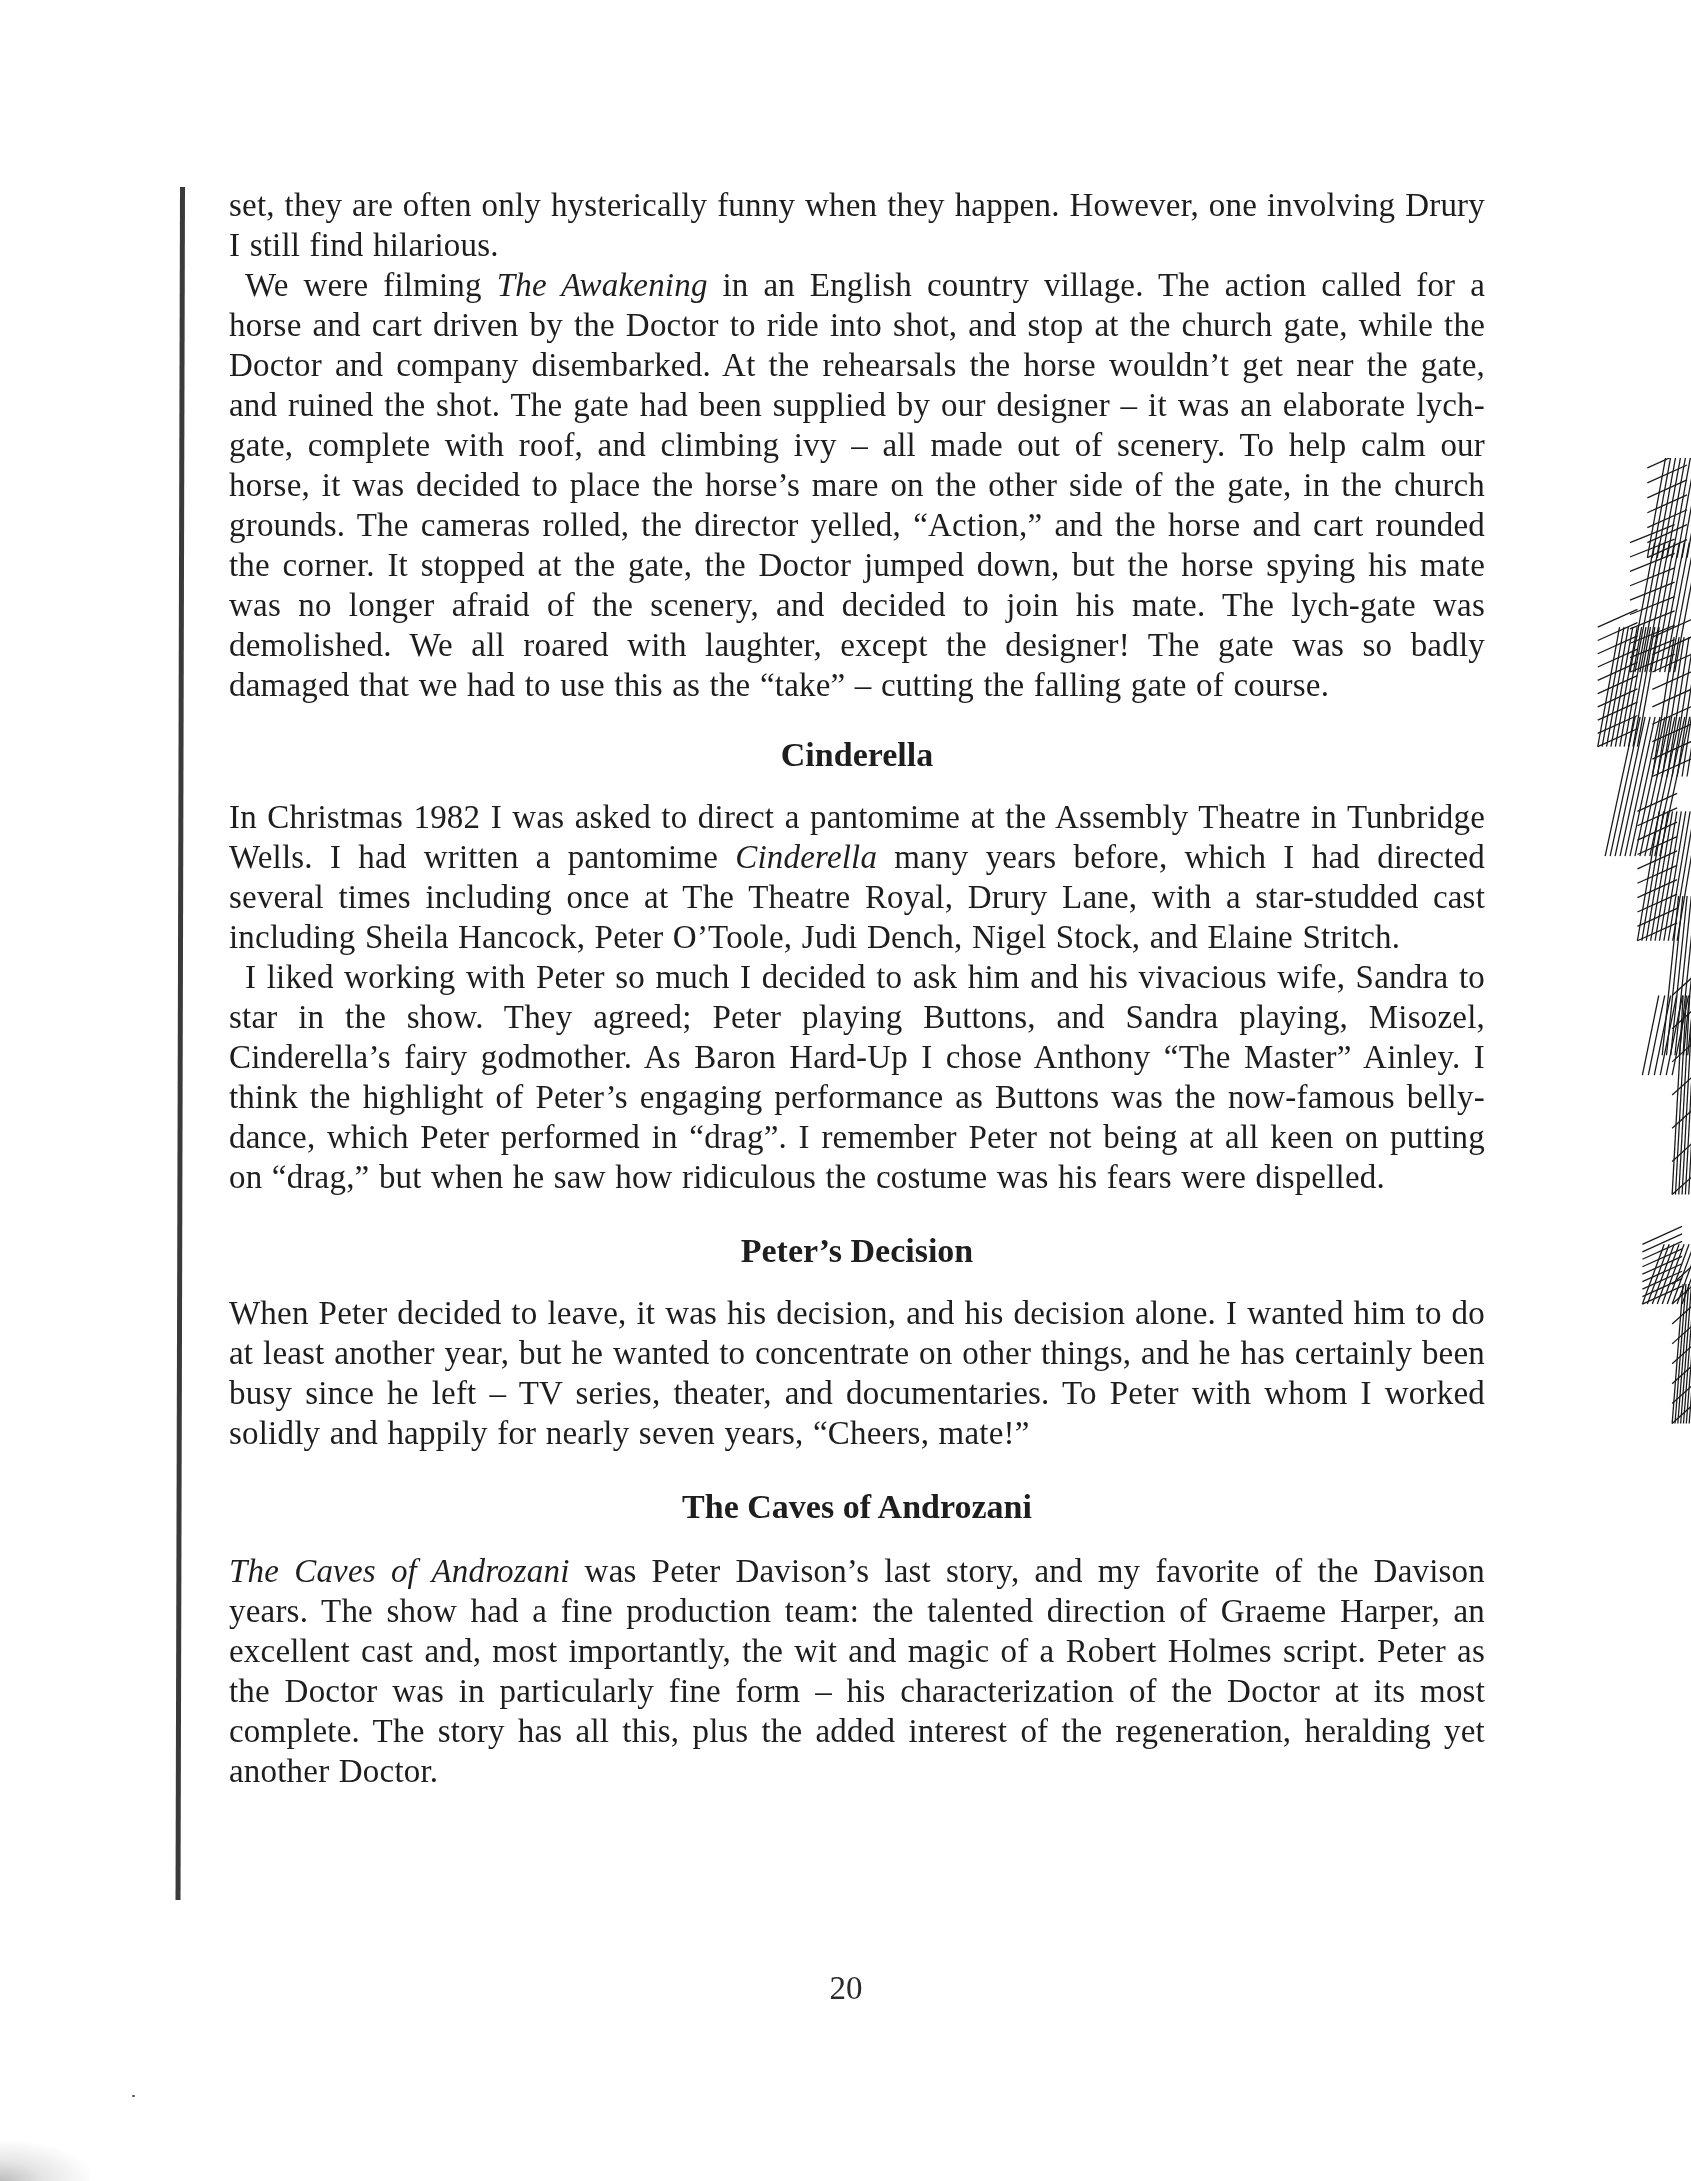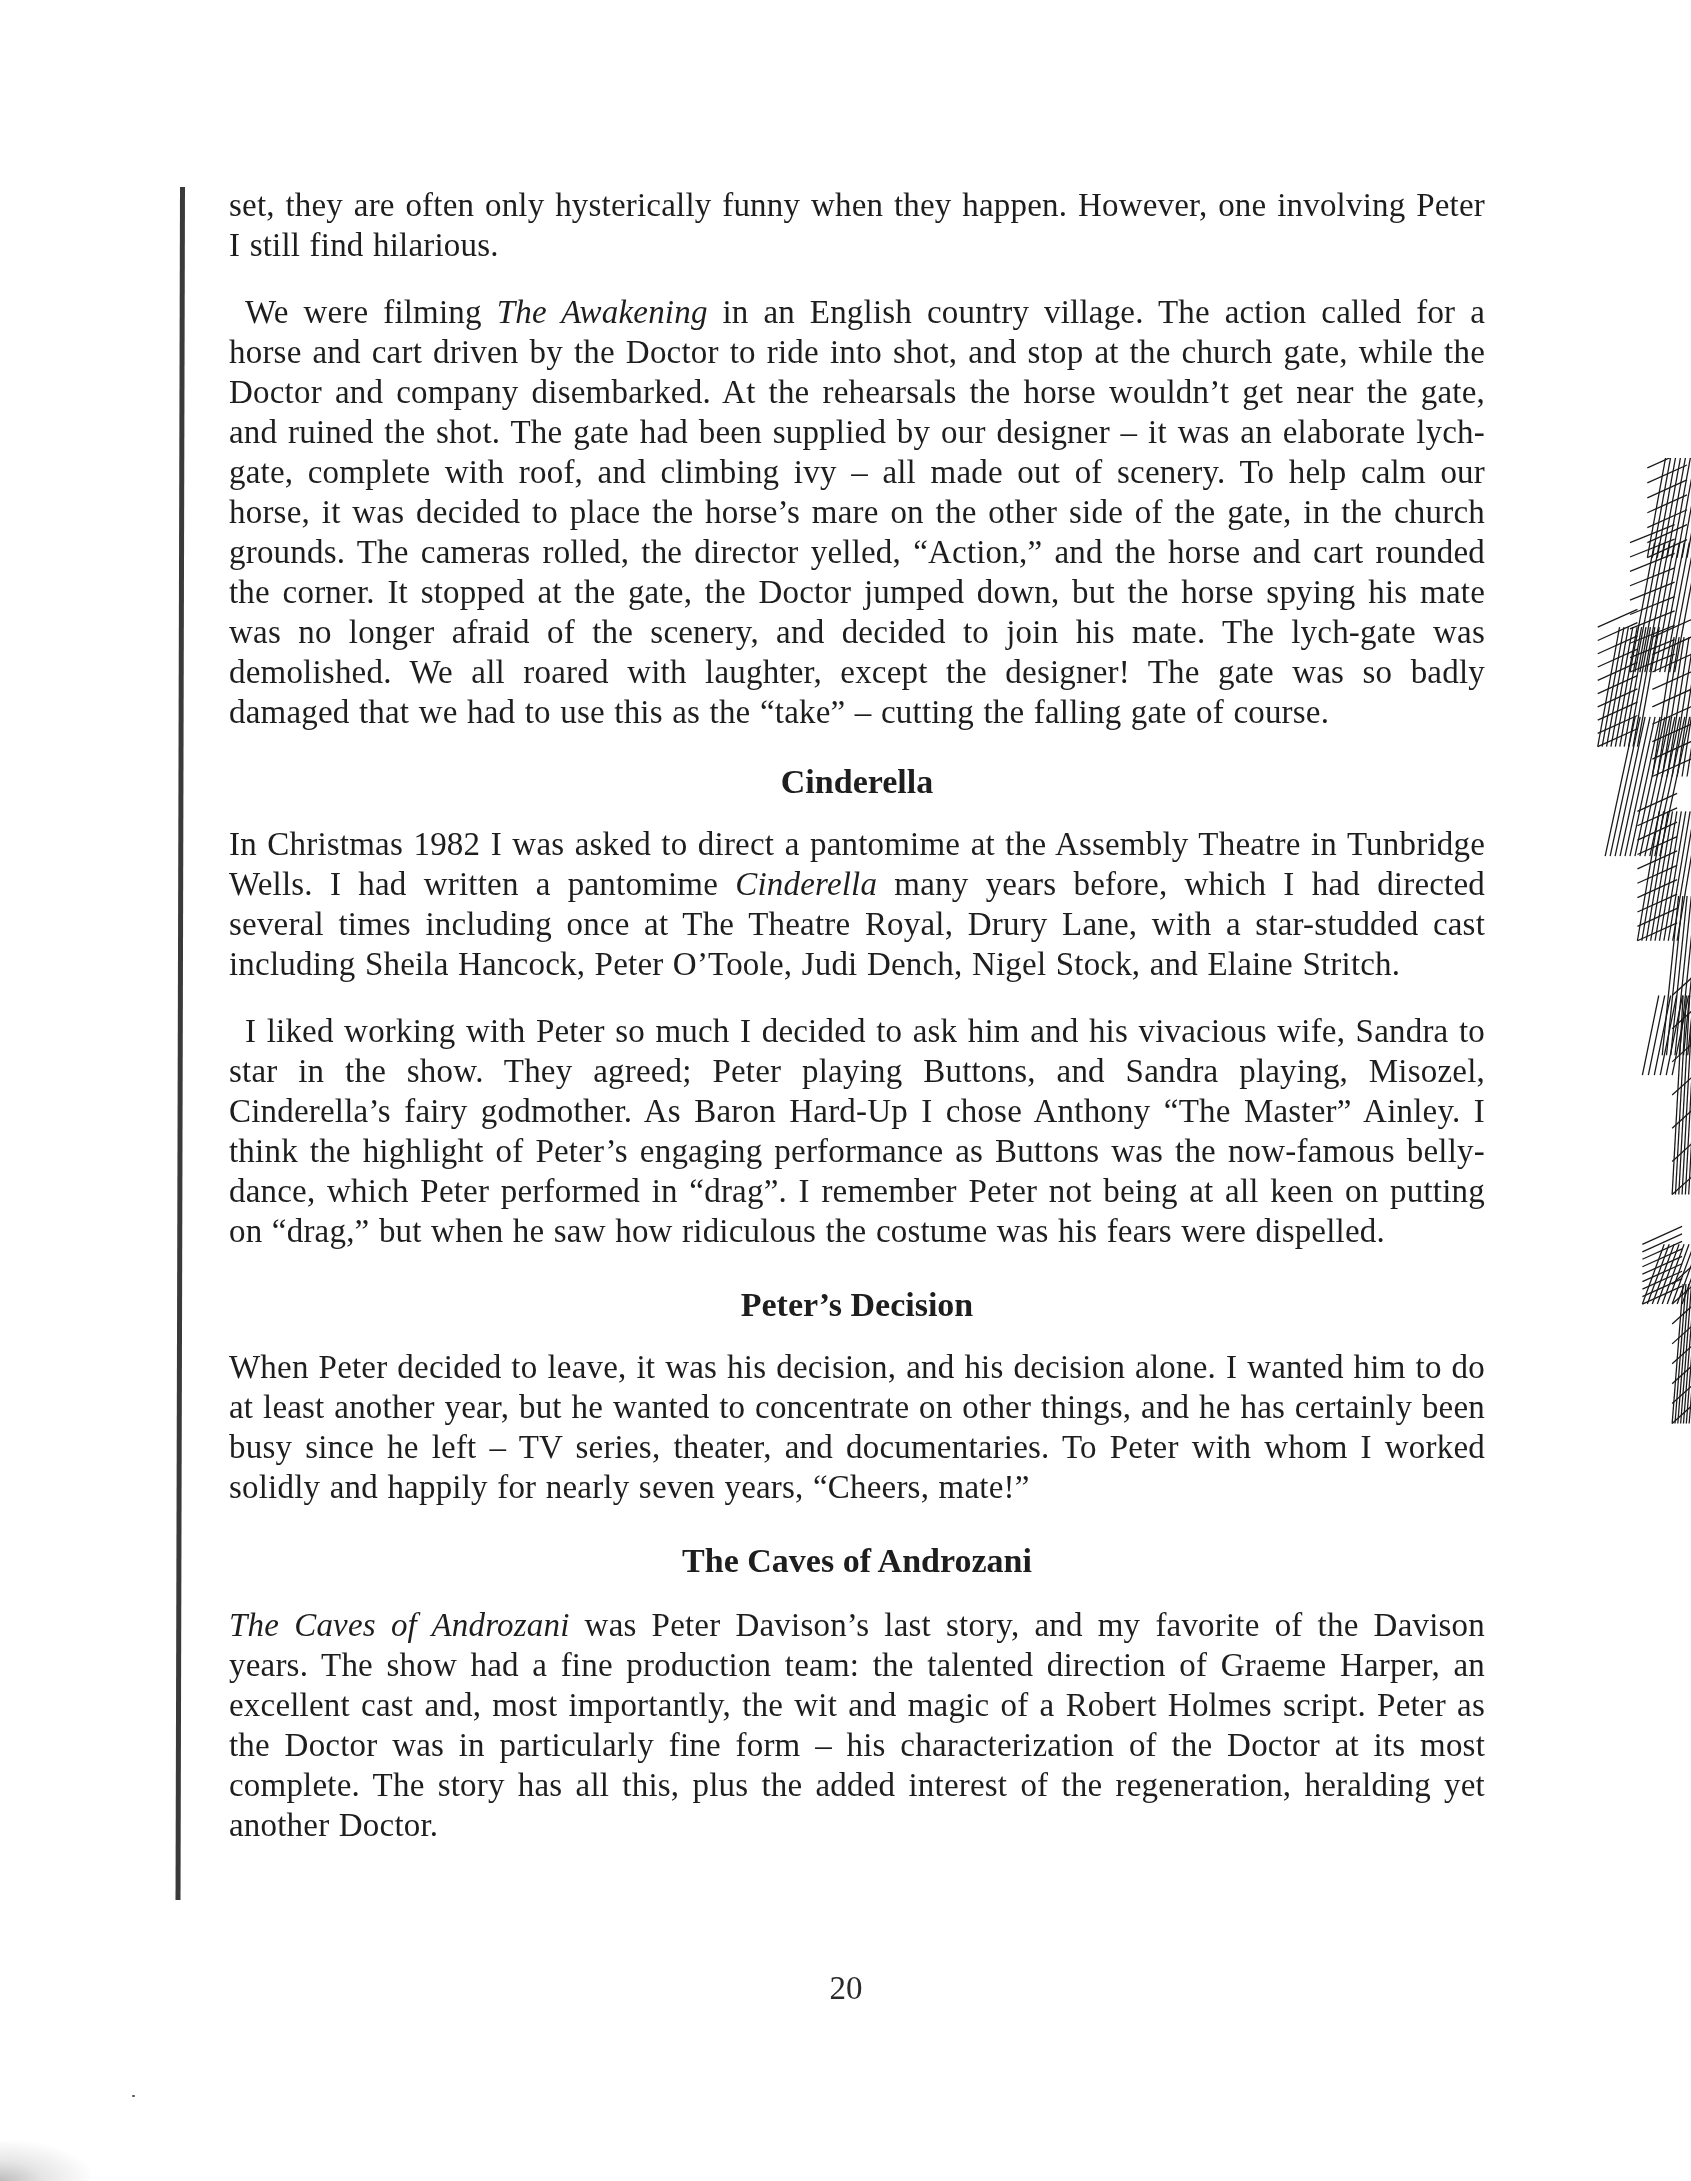--- a/index.html
+++ b/index.html
@@ -35,21 +35,20 @@
       font-size: 33px;
       line-height: 40px;
       margin: 0;
       text-align: justify;
       text-align-last: left;
       letter-spacing: 0.2px;
       word-spacing: 1px;
     }
     .para.indent {
       text-indent: 16px;
-      margin-top: 27px;
     }
     .para i { font-style: italic; }
     .heading {
       font-size: 34px;
       font-weight: bold;
       text-align: center;
       margin: 0;
       line-height: 40px;
     }
     .h-cinderella { margin-top: 30px; margin-bottom: 22px; }
@@ -89,21 +88,21 @@
       border-radius: 1px;
     }
   </style>
 </head>
 <body>
 
 <div class="side-rule"></div>
 
 <div class="page">
 
-  <p class="para">set, they are often only hysterically funny when they happen. However, one involving Peter I still find hilarious.</p>
+  <p class="para">set, they are often only hysterically funny when they happen. However, one involving Drury I still find hilarious.</p>
 
   <p class="para indent"><span>We were filming </span><i>The Awakening</i><span> in an English country village. The action called for a horse and cart driven by the Doctor to ride into shot, and stop at the church gate, while the Doctor and company disembarked. At the rehearsals the horse wouldn’t get near the gate, and ruined the shot. The gate had been supplied by our designer – it was an elaborate lych-gate, complete with roof, and climbing ivy – all made out of scenery. To help calm our horse, it was decided to place the horse’s mare on the other side of the gate, in the church grounds. The cameras rolled, the director yelled, “Action,” and the horse and cart rounded the corner. It stopped at the gate, the Doctor jumped down, but the horse spying his mate was no longer afraid of the scenery, and decided to join his mate. The lych-gate was demolished. We all roared with laughter, except the designer! The gate was so badly damaged that we had to use this as the “take” – cutting the falling gate of course.</span></p>
 
   <h2 class="heading h-cinderella">Cinderella</h2>
 
   <p class="para"><span>In Christmas 1982 I was asked to direct a pantomime at the Assembly Theatre in Tunbridge Wells. I had written a pantomime </span><i>Cinderella</i><span> many years before, which I had directed several times including once at The Theatre Royal, Drury Lane, with a star-studded cast including Sheila Hancock, Peter O’Toole, Judi Dench, Nigel Stock, and Elaine Stritch.</span></p>
 
   <p class="para indent">I liked working with Peter so much I decided to ask him and his vivacious wife, Sandra to star in the show. They agreed; Peter playing Buttons, and Sandra playing, Misozel, Cinderella’s fairy godmother. As Baron Hard-Up I chose Anthony “The Master” Ainley. I think the highlight of Peter’s engaging performance as Buttons was the now-famous belly-dance, which Peter performed in “drag”. I remember Peter not being at all keen on putting on “drag,” but when he saw how ridiculous the costume was his fears were dispelled.</p>
 
   <h2 class="heading h-decision">Peter’s Decision</h2>

